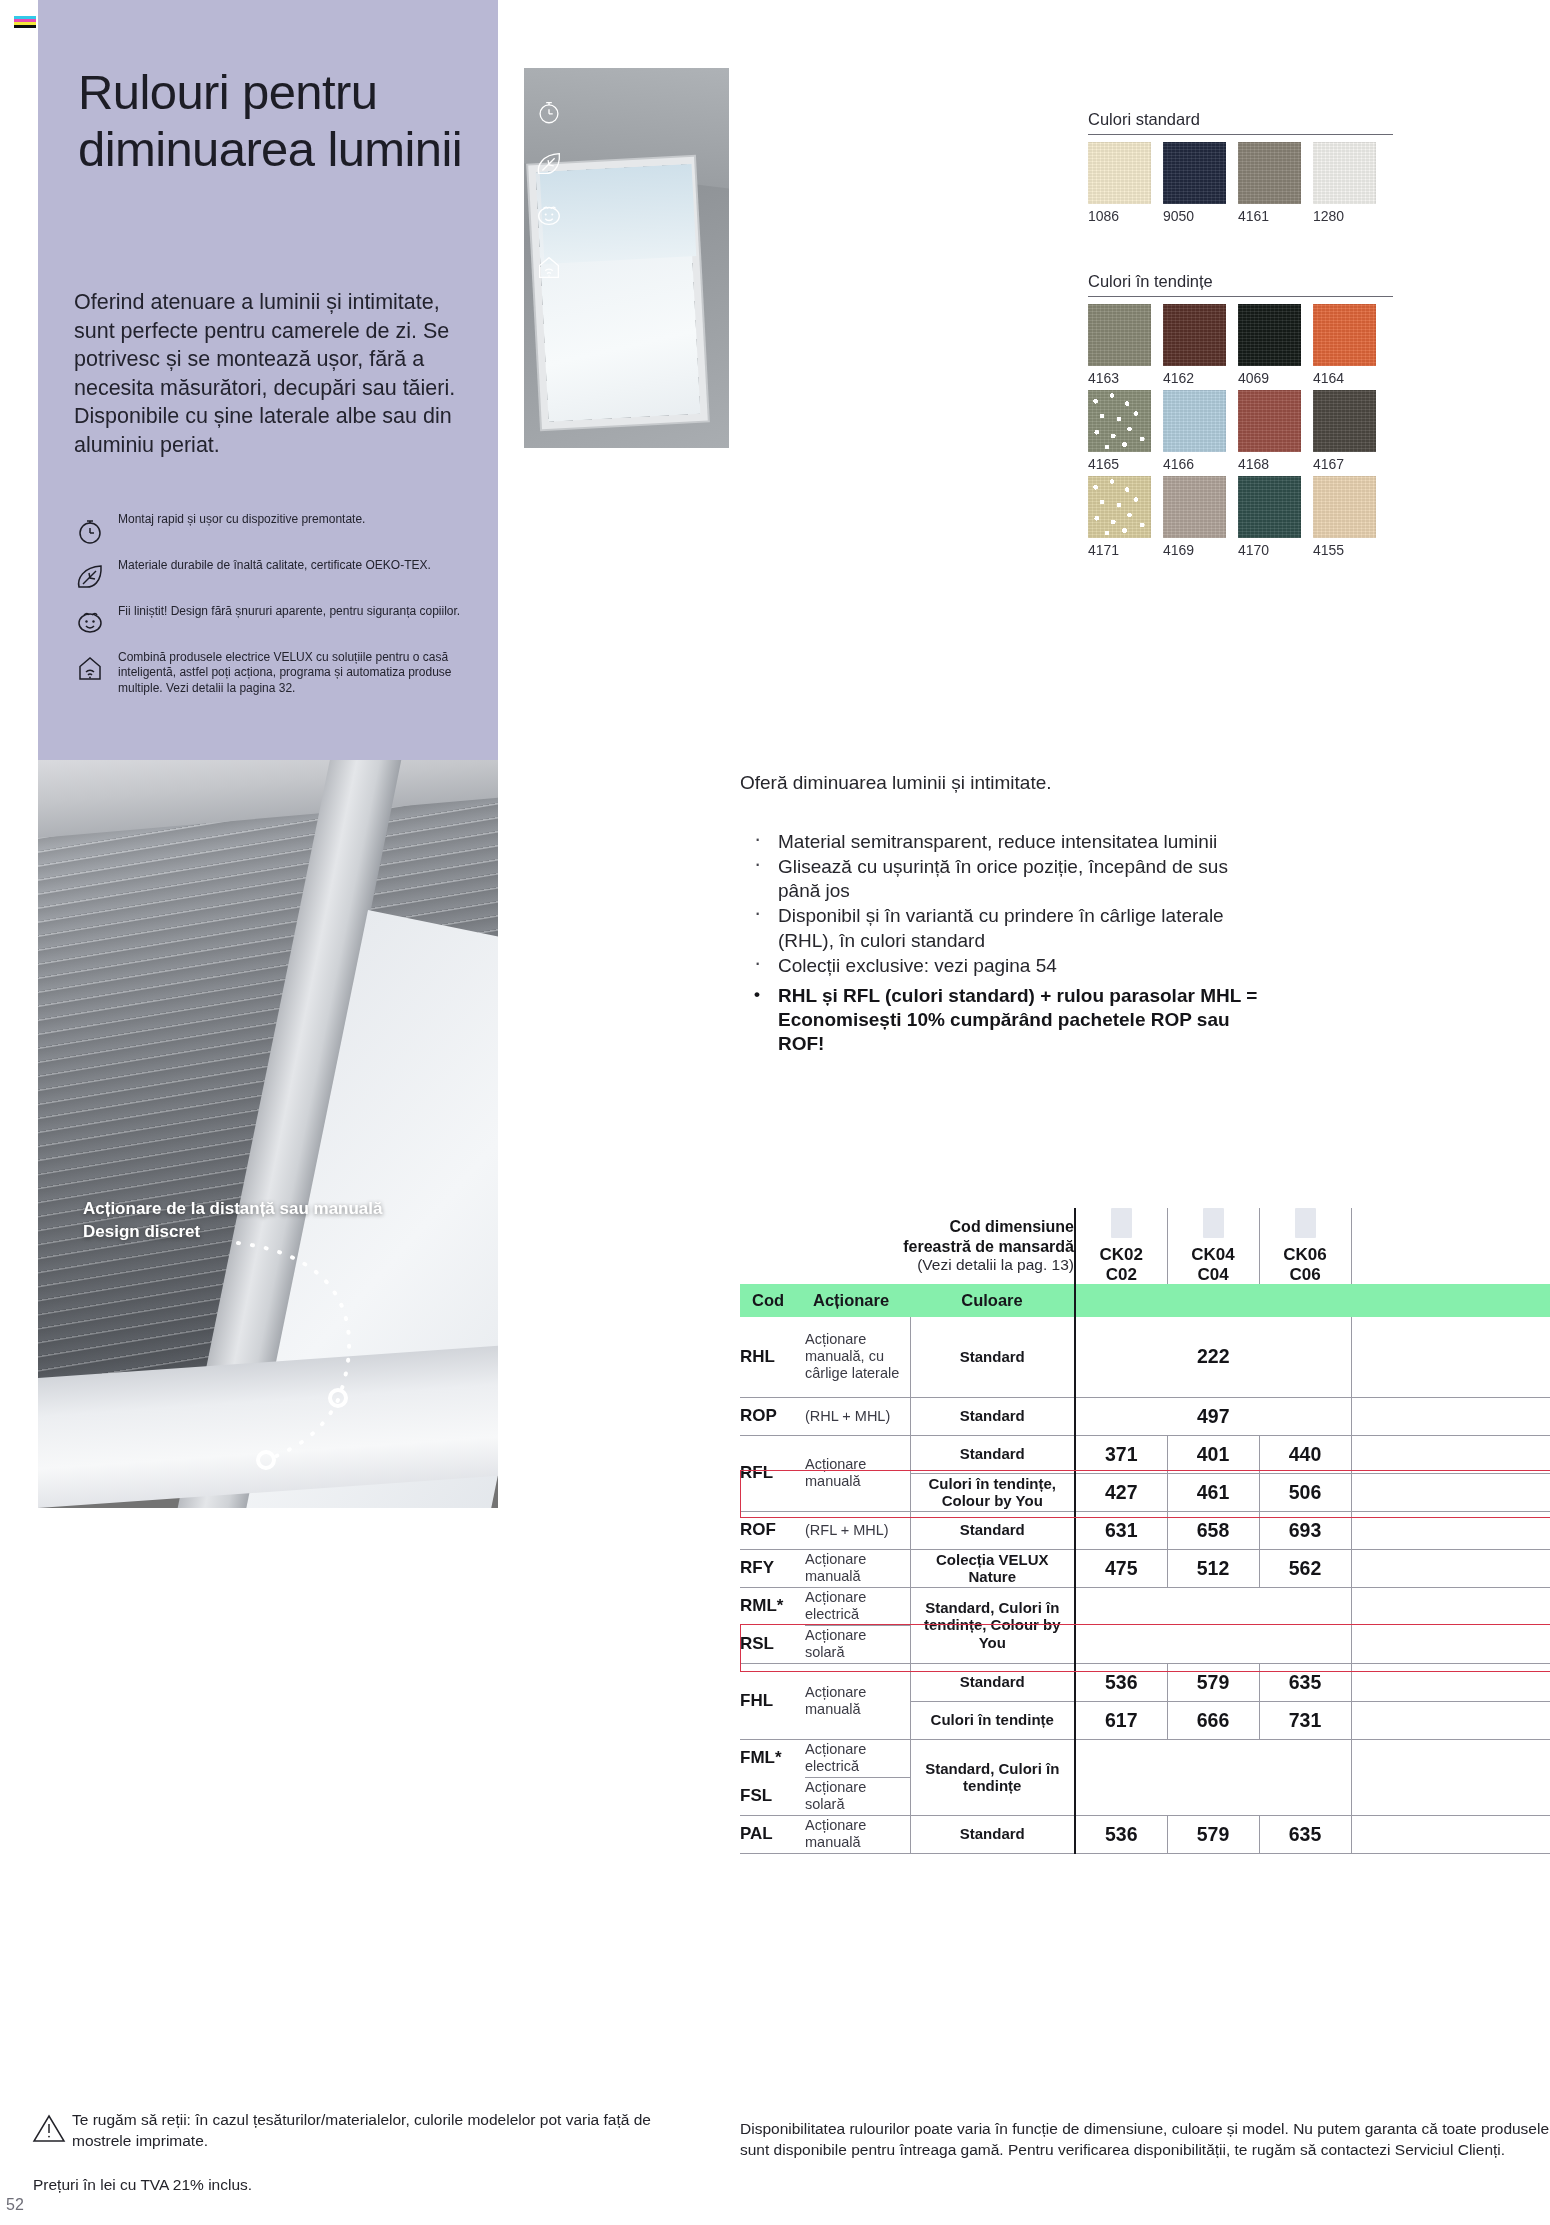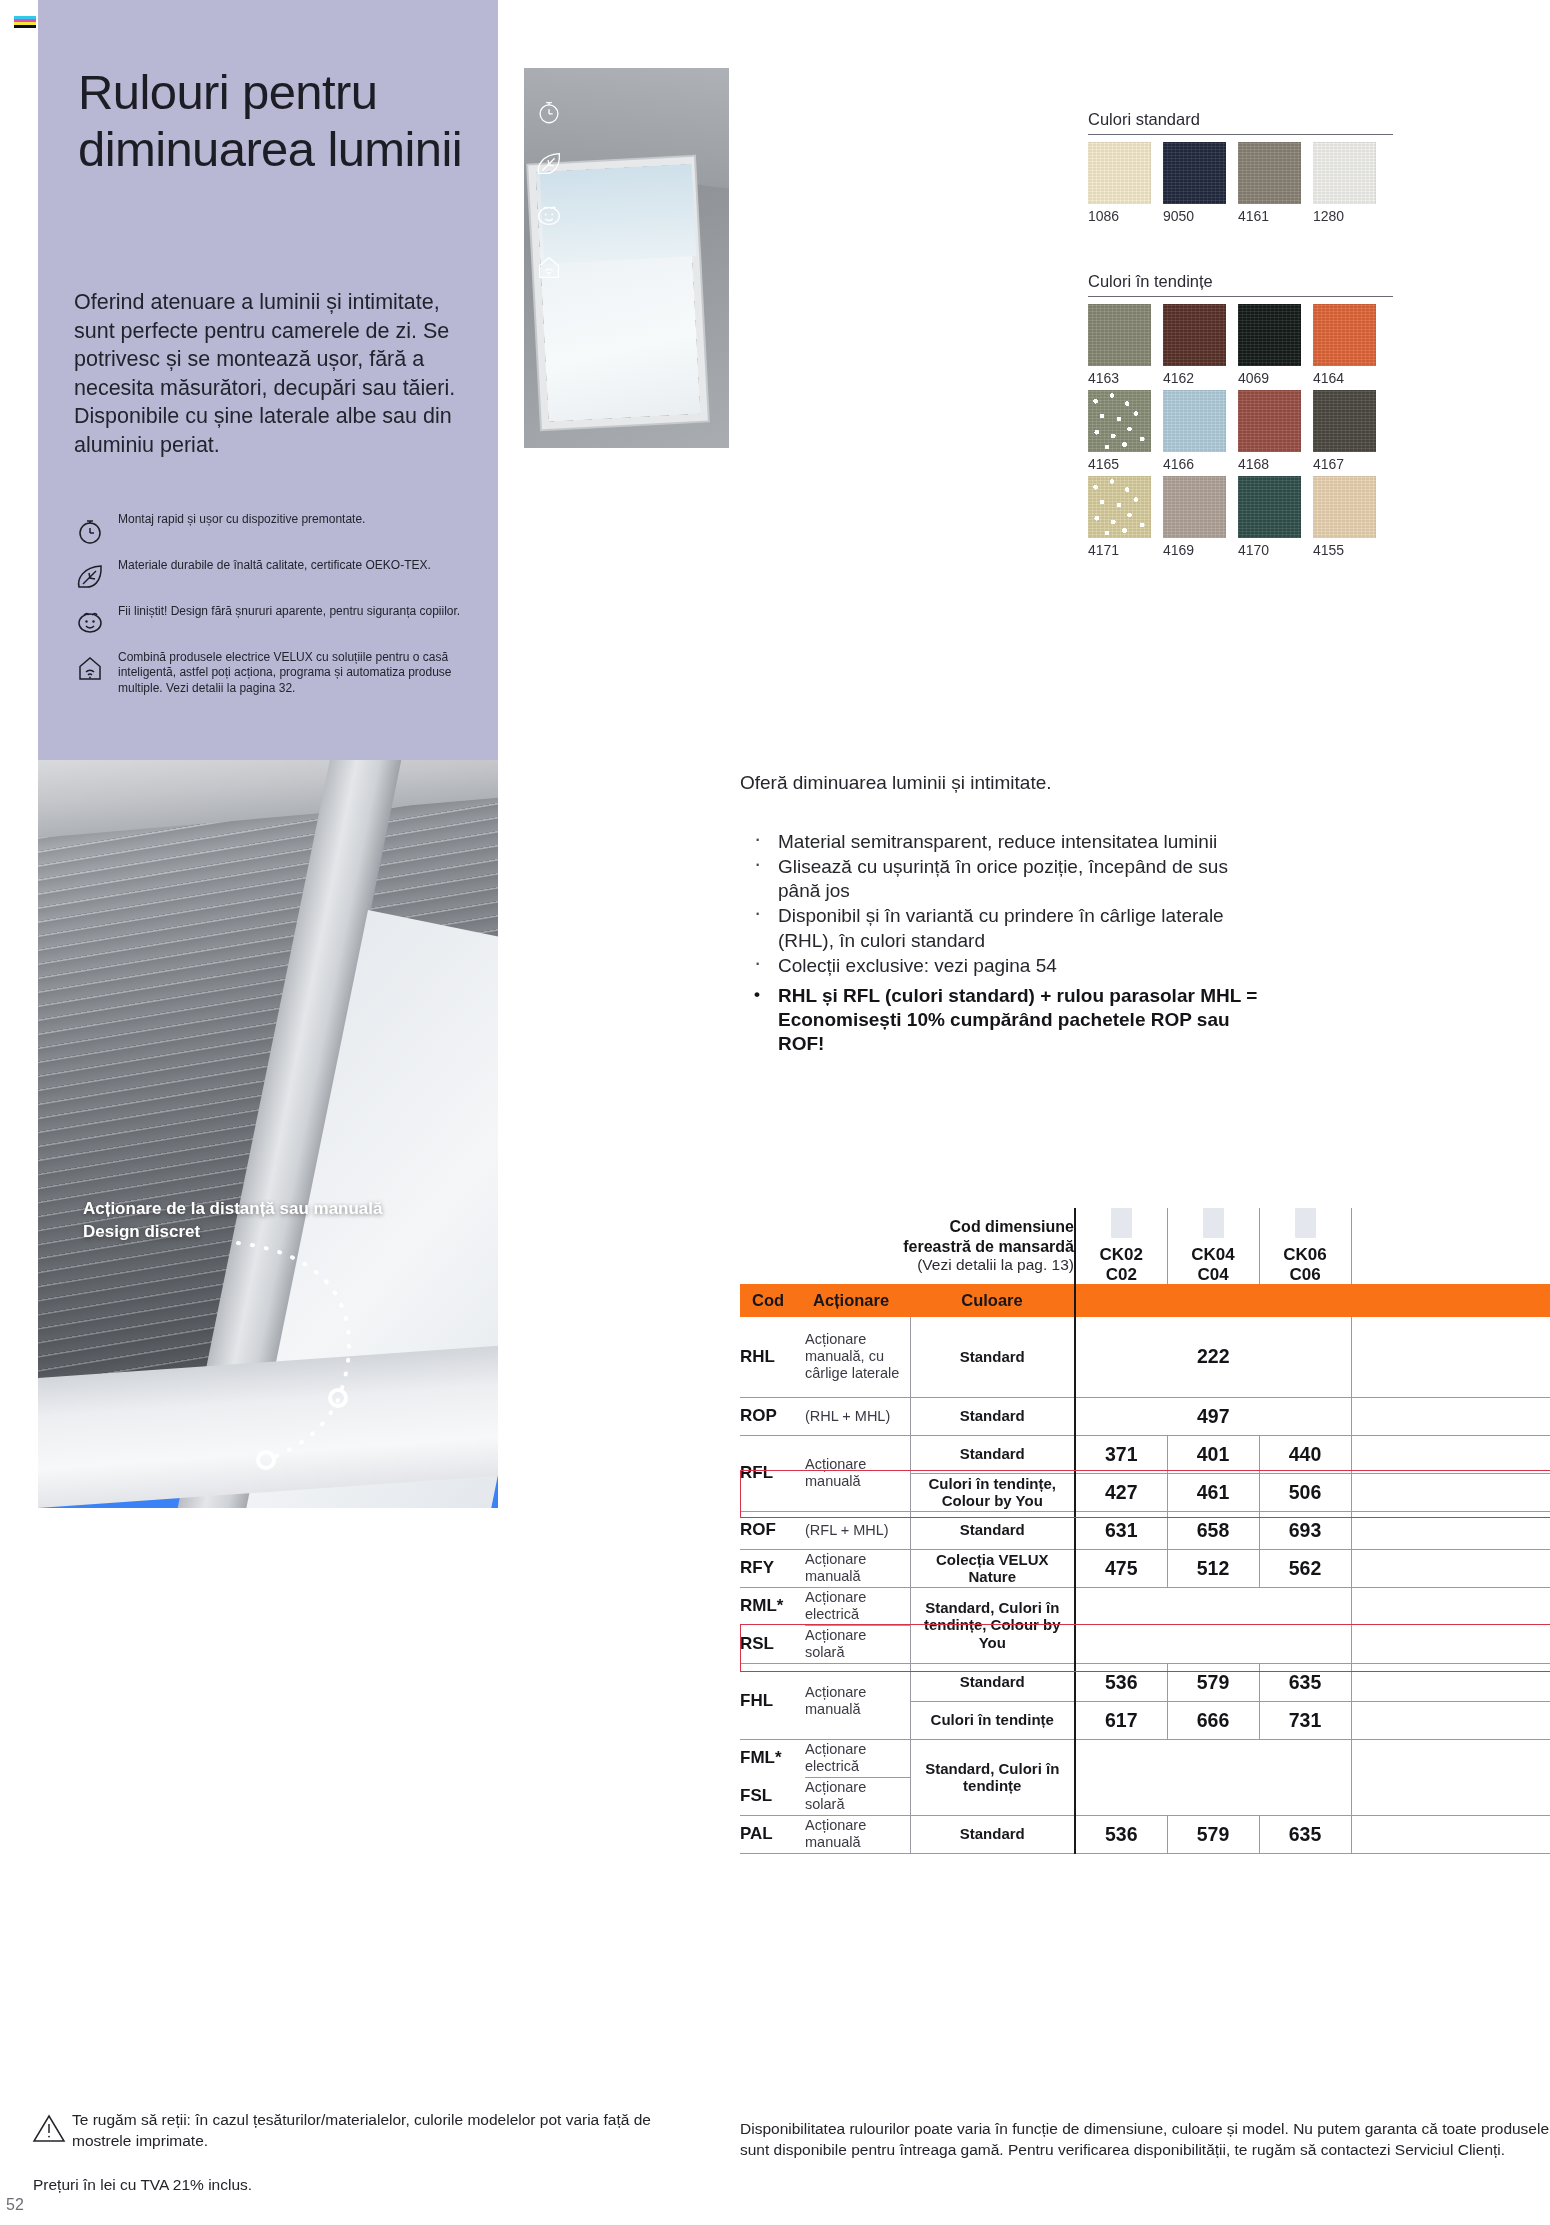--- a/index.html
+++ b/index.html
@@ -39,21 +39,21 @@
   .feature{display:flex;margin-bottom:12px;}
   .feature .ficon{width:44px;flex:0 0 44px;padding-top:2px;}
   .feature .ftext{
     font-size:12px;line-height:1.28;color:#23232e;font-weight:400;
   }
   .feature svg{display:block;}
 
   
   .photo{
     position:absolute;left:38px;top:760px;width:460px;height:748px;
-    overflow:hidden;background:#3b82f6;
+    overflow:hidden;background:#737373;
   }
   .photo .ceiling{
     position:absolute;left:-40px;top:0;width:560px;height:640px;
     background:
       repeating-linear-gradient(177deg,
         rgba(255,255,255,.22) 0px,rgba(255,255,255,.22) 1px,
         rgba(0,0,0,.14) 2px, rgba(0,0,0,.03) 13px, rgba(0,0,0,.14) 14px),
       linear-gradient(168deg,#c8cace 0%,#a7abb1 16%,#85898f 46%,#63676d 78%,#4e5258 100%);
     transform:skewY(-6.5deg);transform-origin:left top;
   }
@@ -181,21 +181,21 @@
   }
   .th-dim .sm{font-weight:300;font-size:15.5px;color:#2b2b33;}
   .th-size{
     text-align:center;font-weight:700;font-size:17px;line-height:1.15;
     color:#141418;vertical-align:bottom;padding-bottom:7px;
   }
   .th-size .chip{
     width:21px;height:30px;background:#e4e7ee;margin:0 auto 7px auto;display:block;
     border-radius:1px;
   }
-  .hdr-band td{background:#f97316;height:33px;font-weight:700;font-size:16.5px;color:#16161b;}
+  .hdr-band td{background:#86efac;height:33px;font-weight:700;font-size:16.5px;color:#16161b;}
   .hdr-band .c-cod{padding-left:12px;}
   .hdr-band .c-act{padding-left:8px;}
   .hdr-band .c-col{text-align:center;}
 
   .cod{font-weight:700;font-size:17px;color:#141418;padding-left:12px;}
   .act{font-weight:300;font-size:14.5px;line-height:1.17;color:#3a3a44;padding-left:8px;}
   .col{font-weight:700;font-size:15px;line-height:1.17;color:#17171c;text-align:center;padding:4px 6px;}
   .num{font-weight:700;font-size:19.5px;color:#141418;text-align:center;}
 
   .b-l{border-left:1px solid #9a9aa4;margin-left:24px;}

